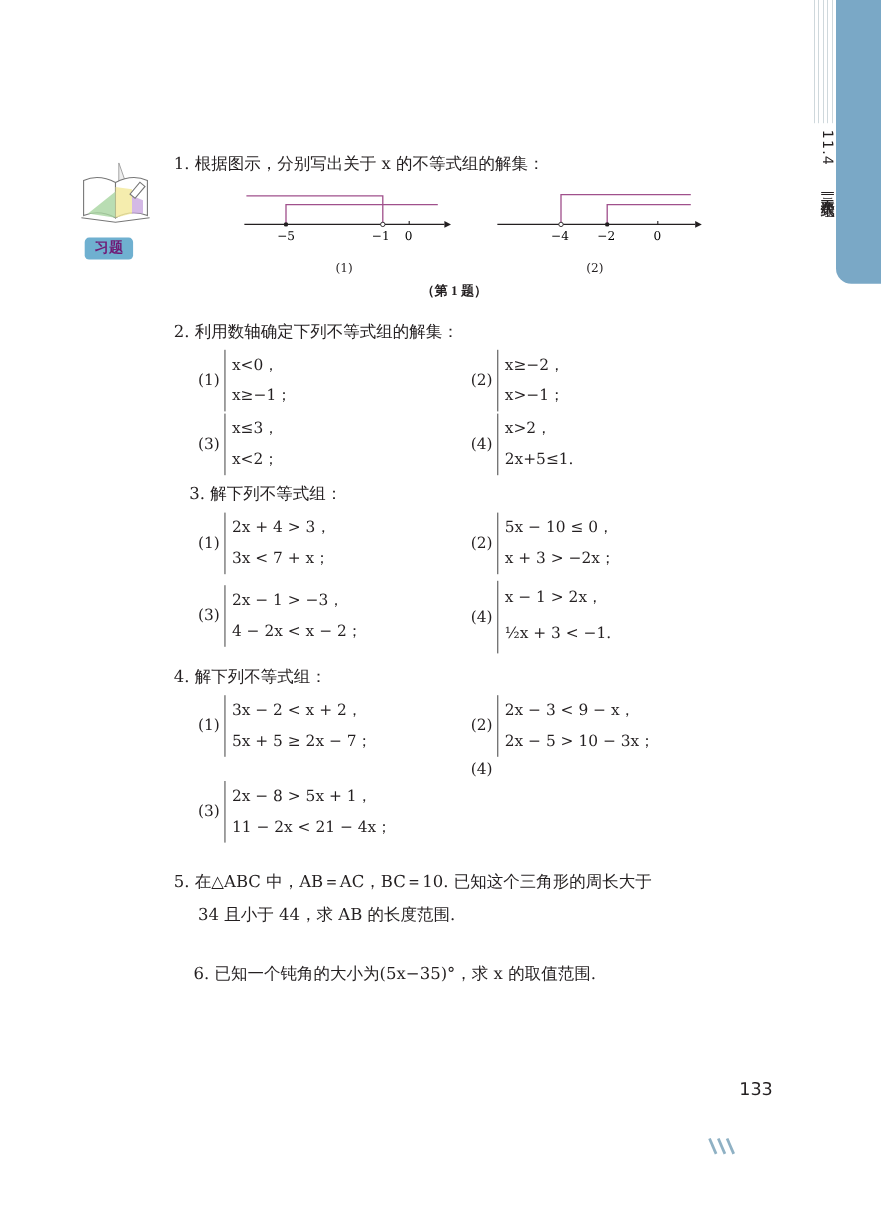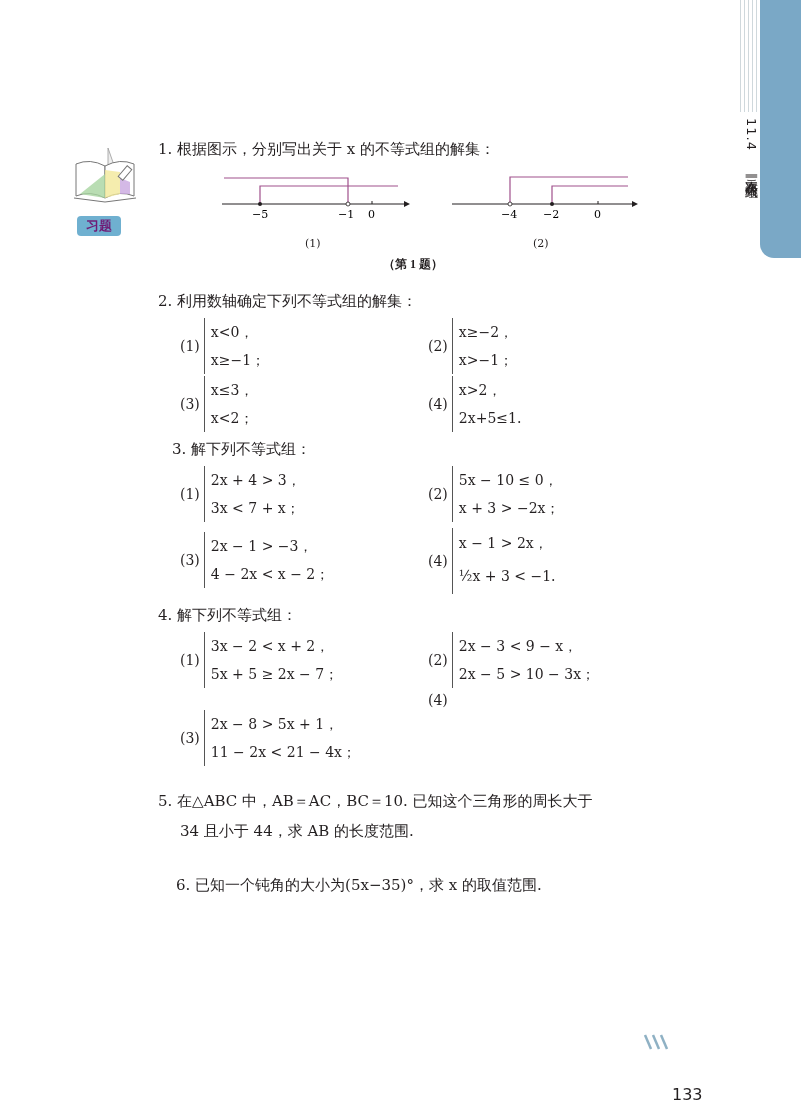--- a/index.html
+++ b/index.html
@@ -19,21 +19,21 @@
   .q { position:absolute; font-size:15px; white-space:nowrap; }
   .num { font-family:"DejaVu Serif", serif; }
   .fig { position:absolute; }
   .fig-caption { position:absolute; font-size:11px; font-family:"DejaVu Serif", serif; }
   .fig-title { position:absolute; left:383px; top:256px; font-size:12px; font-weight:bold;
                font-family:Liberation Serif, serif; }
   .sys { position:absolute; display:flex; align-items:center; font-size:14px; }
   .sys .lbl { margin-right:4px; }
   .brace { border-left:1px solid #555; padding-left:6px; display:flex; flex-direction:column; justify-content:flex-end; }
   .brace div { line-height:28px; white-space:nowrap; font-style:normal; }
-  .page-number { position:absolute; left:672px; top:1085px; font-family:"DejaVu Sans", sans-serif; font-size:16px; }
+  .page-number { position:absolute; left:672px; top:980px; font-family:"DejaVu Sans", sans-serif; font-size:16px; }
   .page-deco { position:absolute; left:642px; top:1033px; width:28px; height:18px; }
 </style>
 </head>
 <body>
 
 <div class="tab-bar"></div>
 <div class="tab-lines"></div>
 <div class="chapter-label">
   <span class="sec">11.4</span>
   <span>一元一次不等式组</span>

